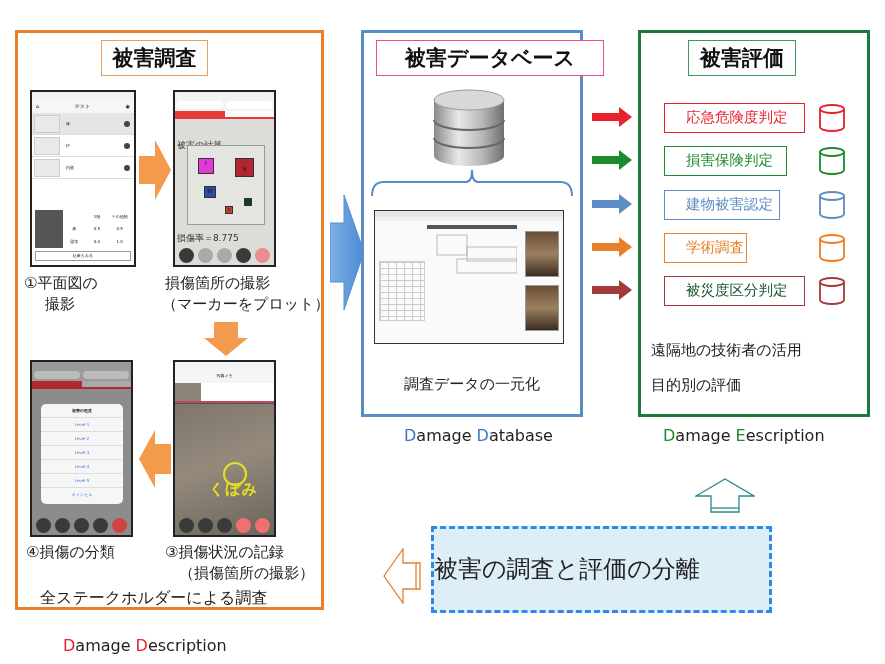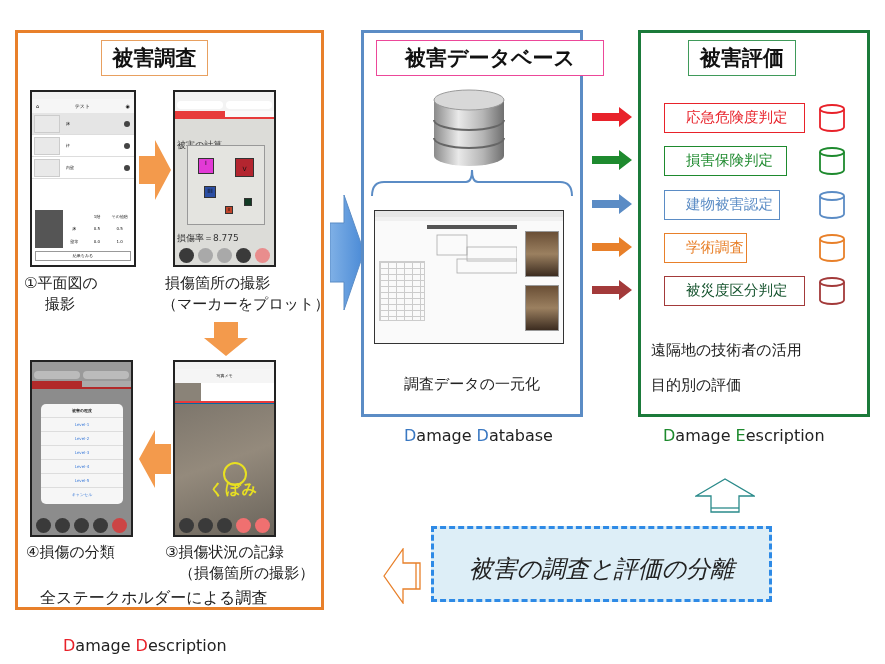--- a/index.html
+++ b/index.html
@@ -86,22 +86,22 @@
   .eval-item { position: absolute; left: 664px; height: 30px; border: 1.5px solid; background:#fff;
                font-weight: normal; font-size: 14.5px; line-height: 27px; padding-left: 21px; }
   .eval-cyl { position: absolute; left: 818px; width: 28px; height: 28px; }
   .eval-arrow { position: absolute; left: 592px; width: 40px; height: 20px; }
   .eval-note { position: absolute; left: 651px; font-size: 15px; color: #222; }
 
   
   .footer-label { position: absolute; font-size: 16px; color: #222; }
 
   
-  #sep-box { position: absolute; left: 431px; top: 526px; width: 341px; height: 76px;
-             border: 3px dashed #2e8ae6; background: #ddeef7; font-size: 24px; line-height: 81px; text-align: center; color: #222; font-style: italic; }
+  #sep-box { position: absolute; left: 431px; top: 526px; width: 341px; height: 87px;
+             border: 3px dashed #2e8ae6; background: #ddeef7; font-size: 24px; line-height: 81px; color: #222; }
 
   
   #db-in-arrow { position:absolute; left: 330px; top: 195px; width: 34px; height: 115px; }
 </style>
 </head>
 <body>
 
 <div class="panel" id="desc-panel"></div>
 <div class="panel-title" id="desc-title">被害調査</div>
 

